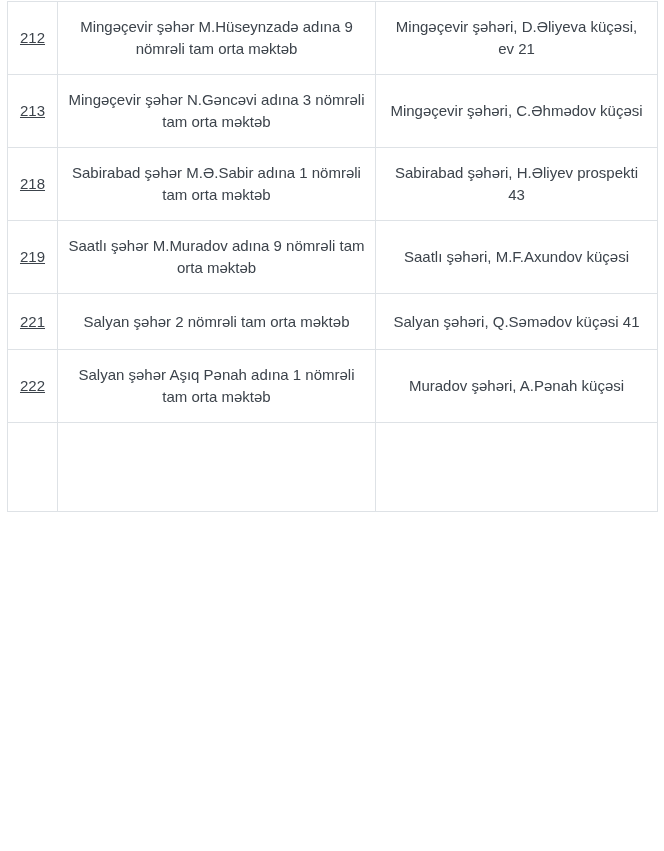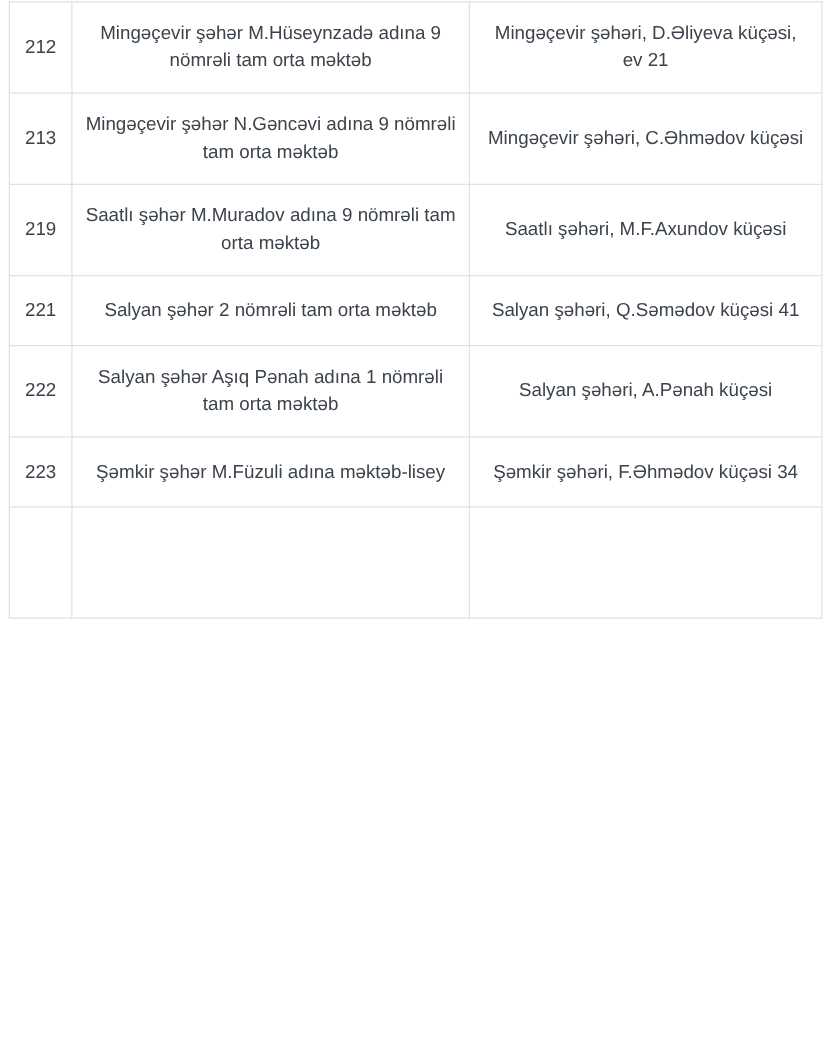--- a/index.html
+++ b/index.html
@@ -26,21 +26,21 @@
     font-weight: 500;
   }
   table.schools td {
     border: 1px solid #dee2e6;
     text-align: center;
     vertical-align: middle;
     line-height: 22px;
     padding: 14px 10px;
     overflow: hidden;
   }
-  td.col-num    { padding-left: 2px; padding-right: 2px; }
+  td.col-num    { padding-left: 2px; padding-right: 2px; text-decoration: underline; }
   td.col-school { }
   td.col-addr   { }
   tr.r-short td { height: 27px; padding-bottom: 14px; }
   tr.r-partial td { height: 60px; }
 </style>
 </head>
 <body>
 
 <div class="table-wrap">
   <table class="schools">
@@ -50,42 +50,42 @@
       <col style="width:282px">
     </colgroup>
     <tbody>
       <tr>
         <td class="col-num">212</td>
         <td class="col-school">Mingəçevir şəhər M.Hüseynzadə adına 9 nömrəli tam orta məktəb</td>
         <td class="col-addr">Mingəçevir şəhəri, D.Əliyeva küçəsi, ev 21</td>
       </tr>
       <tr>
         <td class="col-num">213</td>
-        <td class="col-school">Mingəçevir şəhər N.Gəncəvi adına 9 nömrəli tam orta məktəb</td>
+        <td class="col-school">Mingəçevir şəhər N.Gəncəvi adına 3 nömrəli tam orta məktəb</td>
         <td class="col-addr">Mingəçevir şəhəri, C.Əhmədov küçəsi</td>
+      </tr>
+      <tr>
+        <td class="col-num">218</td>
+        <td class="col-school">Sabirabad şəhər M.Ə.Sabir adına 1 nömrəli tam orta məktəb</td>
+        <td class="col-addr">Sabirabad şəhəri, H.Əliyev prospekti 43</td>
       </tr>
       <tr>
         <td class="col-num">219</td>
         <td class="col-school">Saatlı şəhər M.Muradov adına 9 nömrəli tam orta məktəb</td>
         <td class="col-addr">Saatlı şəhəri, M.F.Axundov küçəsi</td>
       </tr>
       <tr class="r-short">
         <td class="col-num">221</td>
         <td class="col-school">Salyan şəhər 2 nömrəli tam orta məktəb</td>
         <td class="col-addr">Salyan şəhəri, Q.Səmədov küçəsi 41</td>
       </tr>
       <tr>
         <td class="col-num">222</td>
         <td class="col-school">Salyan şəhər Aşıq Pənah adına 1 nömrəli tam orta məktəb</td>
-        <td class="col-addr">Salyan şəhəri, A.Pənah küçəsi</td>
-      </tr>
-      <tr class="r-short">
-        <td class="col-num">223</td>
-        <td class="col-school">Şəmkir şəhər M.Füzuli adına məktəb-lisey</td>
-        <td class="col-addr">Şəmkir şəhəri, F.Əhmədov küçəsi 34</td>
+        <td class="col-addr">Muradov şəhəri, A.Pənah küçəsi</td>
       </tr>
       <tr class="r-partial">
         <td class="col-num"></td>
         <td class="col-school"></td>
         <td class="col-addr"></td>
       </tr>
     </tbody>
   </table>
 </div>
 

